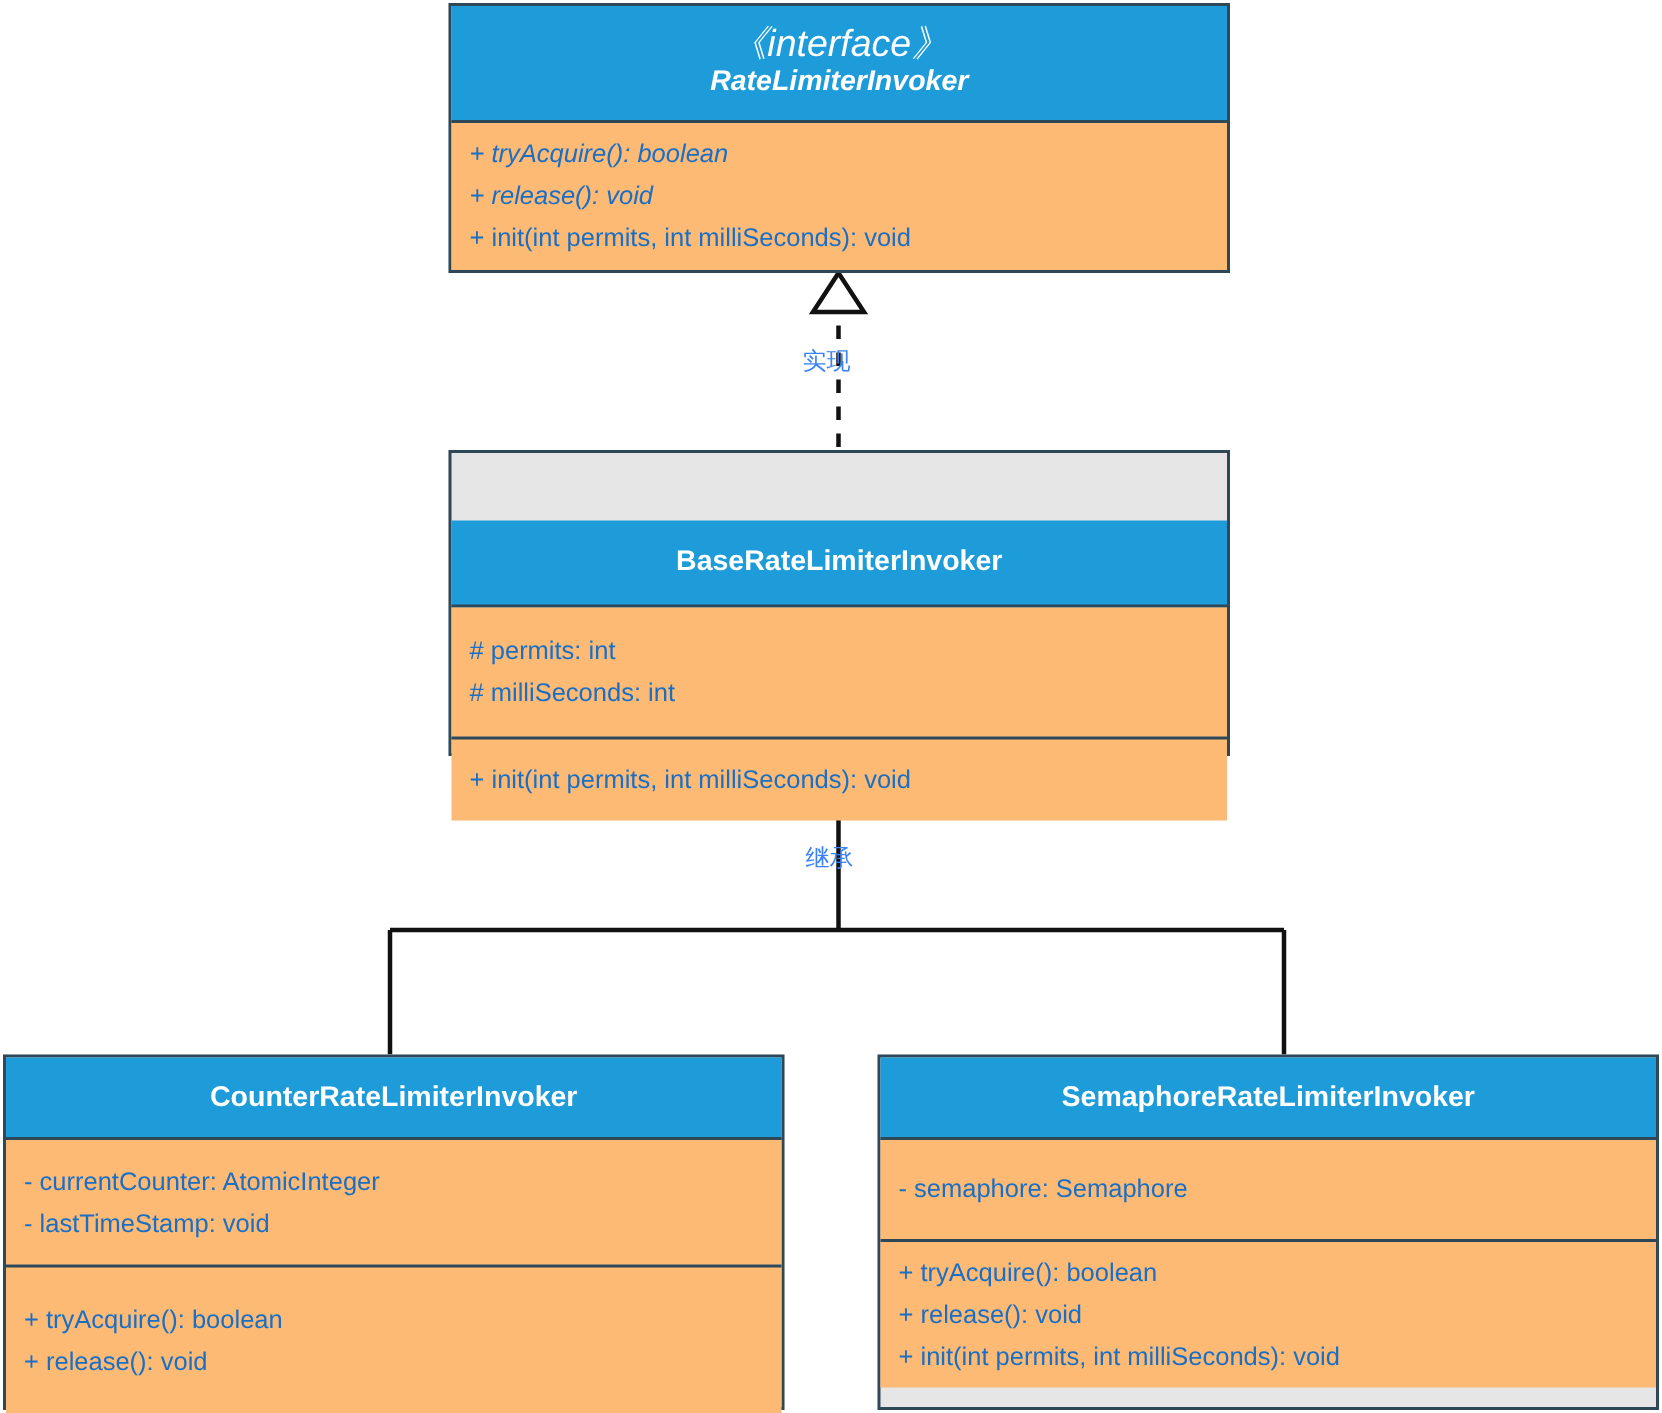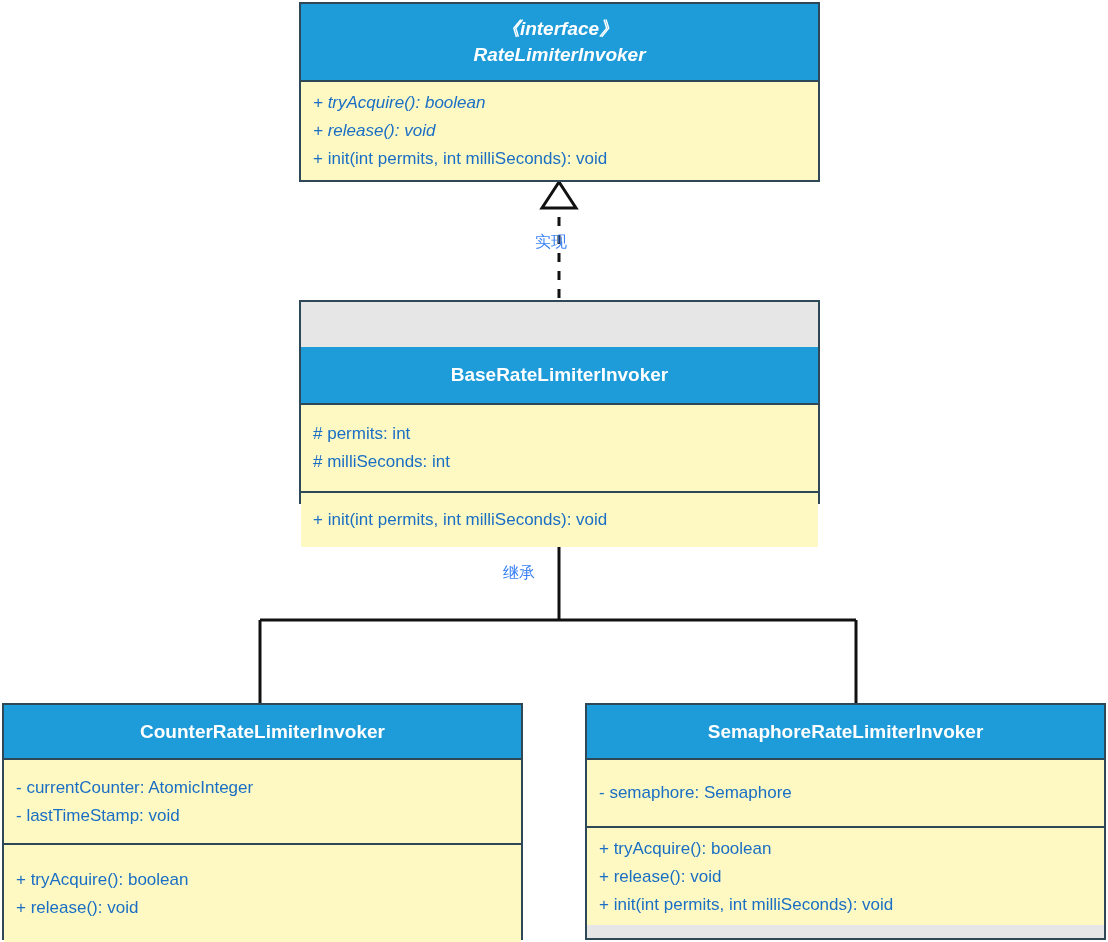--- a/index.html
+++ b/index.html
@@ -33,37 +33,37 @@
     background: #1e9bd9;
     color: #ffffff;
     text-align: center;
     border-bottom: 2px solid #2f4858;
     display: flex;
     flex-direction: column;
     align-items: center;
     justify-content: center;
   }
   .uml-header .stereotype {
-    font-size: 19px;
+    font-size: 25px;
     font-style: italic;
-    font-weight: bold;
+    font-weight: normal;
     line-height: 26px;
     letter-spacing: 0px;
   }
   .uml-header .cls-name {
     font-size: 19px;
     font-weight: bold;
     line-height: 26px;
   }
   .uml-header .cls-name.italic {
     font-style: italic;
   }
   .uml-section {
     box-sizing: border-box;
-    background: #fef9c3;
+    background: #fdba74;
     padding: 8px 10px 8px 12px;
     display: flex;
     flex-direction: column;
     justify-content: center;
   }
   .uml-section + .uml-section {
     border-top: 2px solid #2f4858;
   }
   .uml-row {
     color: #1a6fc4;
@@ -98,21 +98,21 @@
     <polygon points="559,505 541,534 577,534" fill="#ffffff" stroke="#111111" stroke-width="3"></polygon>
     <line x1="559" y1="534" x2="559" y2="620" stroke="#111111" stroke-width="3"></line>
     <line x1="260" y1="620" x2="856" y2="620" stroke="#111111" stroke-width="3"></line>
     <line x1="260" y1="620" x2="260" y2="703" stroke="#111111" stroke-width="3"></line>
     <line x1="856" y1="620" x2="856" y2="703" stroke="#111111" stroke-width="3"></line>
   </g>
 </svg>
 
 <div class="edge-label" style="left:535px; top:232px;">实现</div>
 
-<div class="edge-label" style="left:503px; top:563px;">继承</div>
+<div class="edge-label" style="left:537px; top:563px;">继承</div>
 
 <div class="uml-class" style="left:299px; top:2px; width:521px; height:180px;">
   <div class="uml-header" style="height:78px;">
     <div class="stereotype">《interface》</div>
     <div class="cls-name italic">RateLimiterInvoker</div>
   </div>
   <div class="uml-section" style="height:98px;">
     <div class="uml-row italic">+ tryAcquire(): boolean</div>
     <div class="uml-row italic">+ release(): void</div>
     <div class="uml-row">+ init(int permits, int milliSeconds): void</div>

